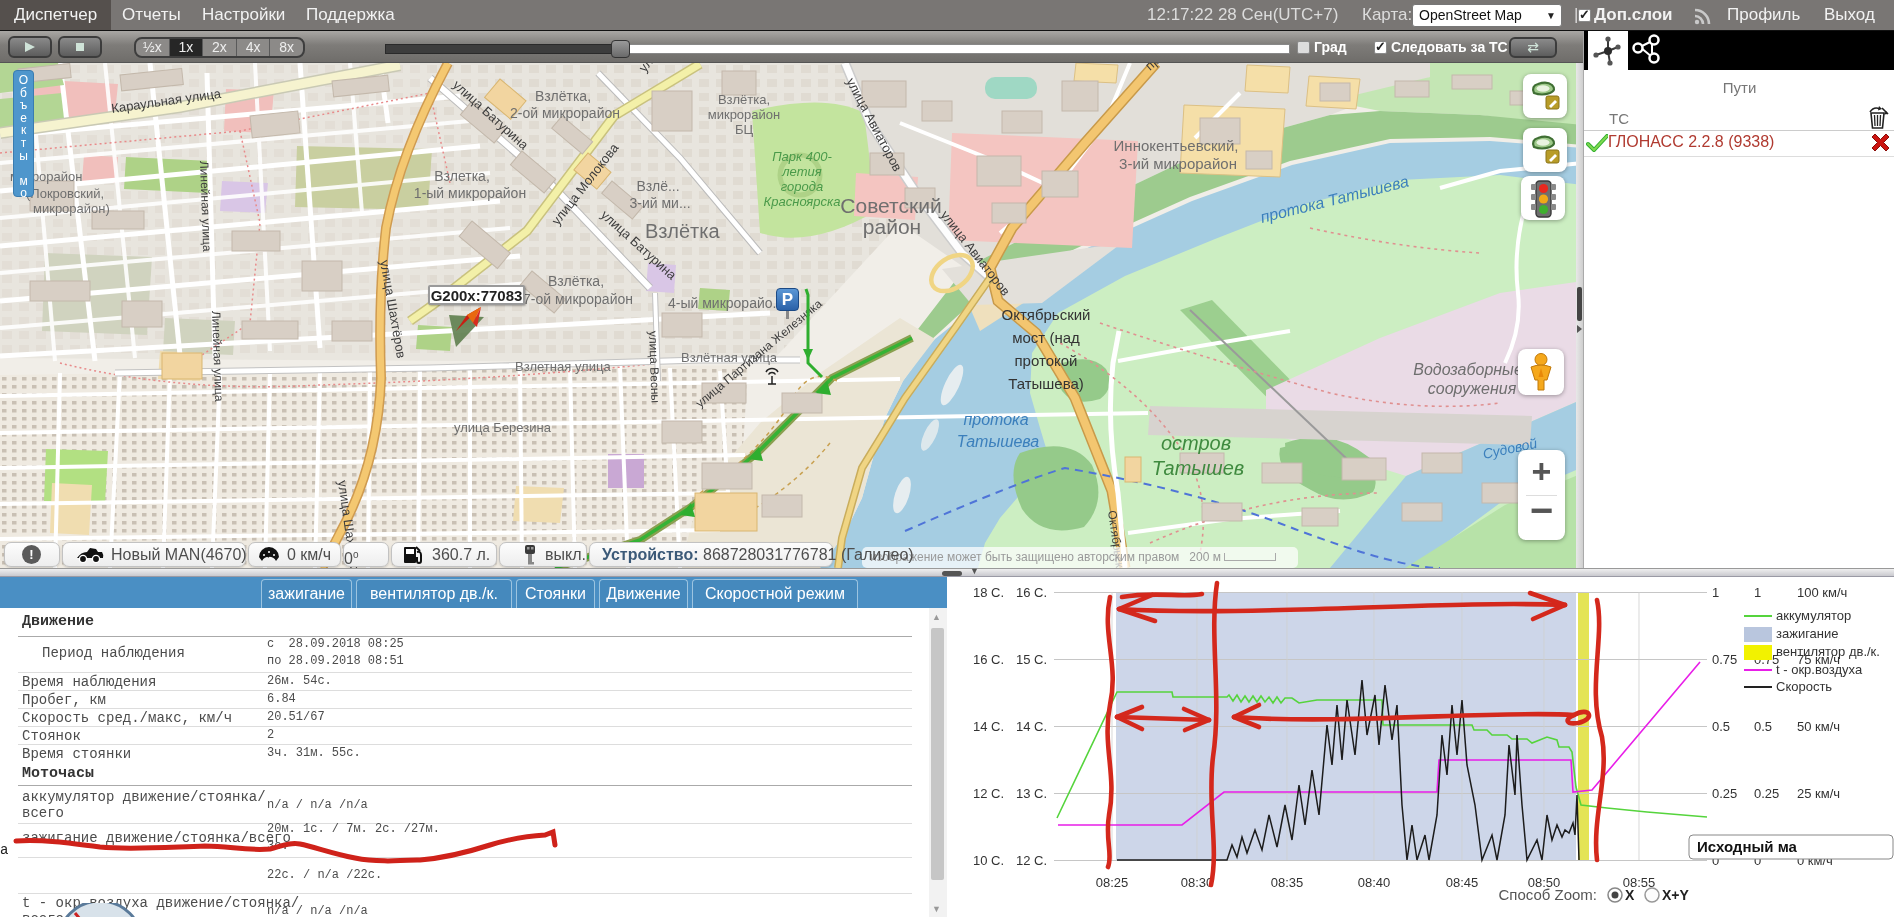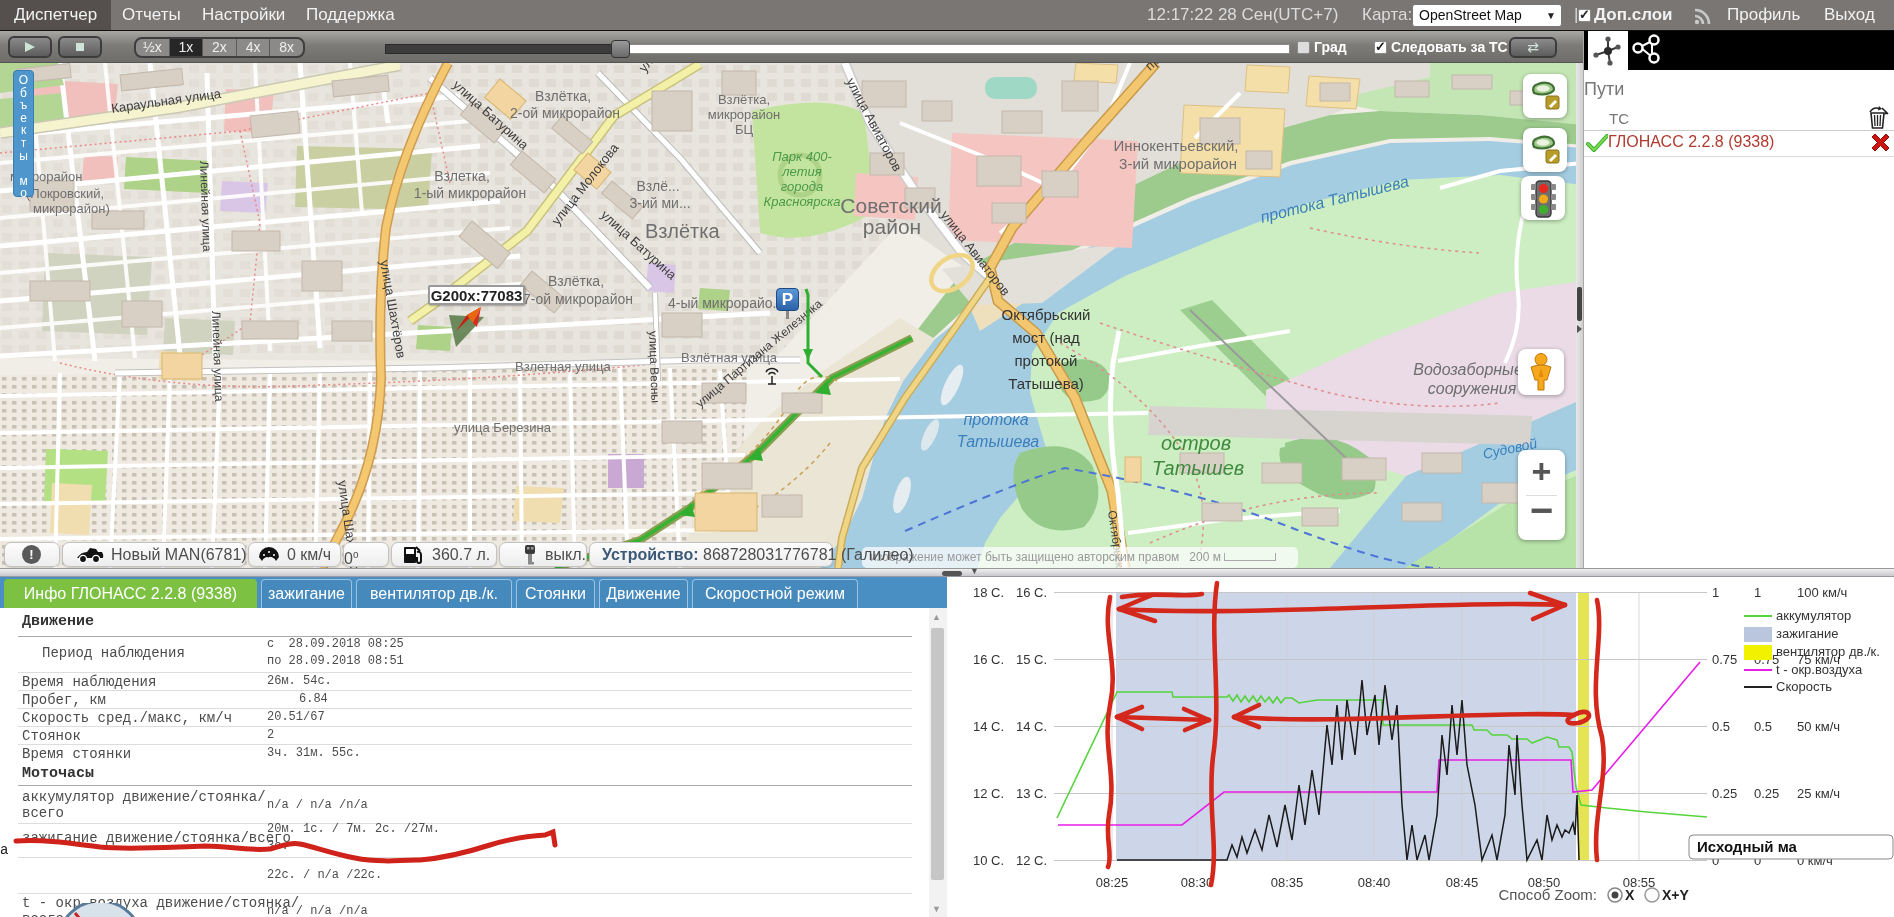--- a/index.html
+++ b/index.html
@@ -471,21 +471,21 @@
 <div style="position:absolute; left:1577px; top:262px; width:0; height:0; border-left:5px solid #555; border-top:4px solid transparent; border-bottom:4px solid transparent;"></div>
 
 <div style="position:absolute; left:862px; top:484px; width:436px; height:21px; background:rgba(255,255,255,0.72); border-radius:5px; font-size:12px; color:#9a9a9a; line-height:20px; padding-left:8px;">изображение может быть защищено авторским правом&nbsp;&nbsp;&nbsp;200 м&nbsp;<span style="display:inline-block;width:52px;height:8px;border:1px solid #aaa;border-top:none;"></span>&nbsp;&nbsp;Условия использования</div>
 
 <div id="statusbar">
  <div class="seg" style="left:4px; width:56px;"><span style="display:inline-block;width:19px;height:19px;background:#5a5a5a;border-radius:50%;color:#fff;font-weight:bold;text-align:center;line-height:19px;font-size:13px;margin-left:17px;margin-top:2px;">!</span></div>
  <div class="seg" style="left:62px; width:184px;"><svg width="30" height="18" style="margin:3px 0 0 12px;">
             <path d="M2,12 q4,-6 10,-6 l3,-4 6,1 2,3 h4 q2,3 1,6 l-26,0z" fill="#111"></path>
             <circle cx="8" cy="13" r="3.6" fill="#111" stroke="#fff" stroke-width="1.4"></circle>
             <circle cx="21" cy="13" r="3.6" fill="#111" stroke="#fff" stroke-width="1.4"></circle>
-          </svg><span>Новый MAN(6781)</span></div>
+          </svg><span>Новый MAN(4670)</span></div>
  <div class="seg" style="left:248px; width:93px;"><svg width="24" height="20" style="margin:2px 0 0 8px;">
             <path d="M12,2 a10,10 0 0 1 10,10 l-3,4 a8,8 0 0 0 -14,0 l-3,-4 a10,10 0 0 1 10,-10z" fill="#111"></path>
             <path d="M12,12 L6,7" stroke="#111" stroke-width="2"></path>
             <circle cx="7" cy="10" r="1" fill="#fff"></circle>
             <circle cx="12" cy="7" r="1" fill="#fff"></circle>
             <circle cx="17" cy="10" r="1" fill="#fff"></circle>
           </svg><span>0 км/ч</span></div>
  <div class="seg" style="left:343px; width:46px; text-align:left;"><span style="margin-left:0;">0<sup style="font-size:10px;">o</sup></span></div>
  <div class="seg" style="left:391px; width:106px;"><svg width="26" height="22" style="margin:1px 0 0 8px;">
             <rect x="4" y="3" width="12" height="16" rx="1" fill="#111"></rect>
@@ -527,21 +527,21 @@
           <g stroke="#fff" stroke-width="2" fill="none">
             <line x1="10" y1="14" x2="22" y2="8"></line>
             <line x1="10" y1="14" x2="22" y2="24"></line>
             <line x1="22" y1="8" x2="22" y2="24"></line>
           </g>
           <circle cx="8" cy="15" r="4.5" fill="#000" stroke="#fff" stroke-width="2.5"></circle>
           <circle cx="24" cy="7" r="4.5" fill="#000" stroke="#fff" stroke-width="2.5"></circle>
           <circle cx="24" cy="25" r="4.5" fill="#000" stroke="#fff" stroke-width="2.5"></circle>
         </svg>
  </div>
- <div style="position:absolute; left:0; top:48px; width:311px; text-align:left; color:#777; font-size:18px;">Пути</div>
+ <div style="position:absolute; left:0; top:48px; width:311px; text-align:center; color:#777; font-size:15px;">Пути</div>
  <div style="position:absolute; left:25px; top:79px; color:#777; font-size:15px;">ТС</div>
  <svg style="position:absolute; left:283px; top:74px;" width="22" height="26" viewBox="0 0 22 26">
         <path d="M4,8 h13 l-1.5,15 h-10 z" fill="none" stroke="#222" stroke-width="1.6"></path>
         <line x1="7.5" y1="10" x2="8" y2="21" stroke="#222" stroke-width="1.3"></line>
         <line x1="10.5" y1="10" x2="10.5" y2="21" stroke="#222" stroke-width="1.3"></line>
         <line x1="13.5" y1="10" x2="13" y2="21" stroke="#222" stroke-width="1.3"></line>
         <path d="M3,7 q4,-6 10,-3" fill="none" stroke="#222" stroke-width="1.6"></path>
         <path d="M12,1 l3,3 l-4,1.5" fill="#222"></path>
         <path d="M15,3 l6,6" stroke="#222" stroke-width="1.6"></path>
         <path d="M21,9 l-4,0.5 l2,-3.5" fill="#222"></path>
@@ -557,40 +557,39 @@
       </svg>
  <div style="position:absolute; left:0; top:125px; width:311px; border-top:1px solid #ddd;"></div>
 </div>
 
 <div id="hsplit">
   <div style="position:absolute; left:942px; top:2px; width:20px; height:5px; background:#555; border-radius:3px;"></div>
   <div style="position:absolute; left:970px; top:-3px; color:#555; font-size:9px;">▼</div>
 </div>
 <div id="blpanel">
   <div id="bltabs">
-    <div class="btab act" style="left:4px; width:253px;">Инфо ГЛОНАСС 2.2.8 (9338)</div>
     <div class="btab" style="left:261px; width:91px;">зажигание</div>
     <div class="btab" style="left:356px; width:156px;">вентилятор дв./к.</div>
     <div class="btab" style="left:516px; width:79px;">Стоянки</div>
     <div class="btab" style="left:599px; width:89px;">Движение</div>
     <div class="btab" style="left:692px; width:166px;">Скоростной режим</div>
   </div>
 
 <div id="bltable">
  <div style="position:absolute; left:22px; top:5px; font-weight:bold; font-size:15px; color:#333;">Движение</div>
  <div class="sep" style="top:28px; border-color:#aaa;"></div>
  <div class="lb" style="top:37px;margin-left:20px;">Период наблюдения</div>
  <div class="vl" style="top:29px;">с&nbsp;&nbsp;28.09.2018 08:25</div>
  <div class="vl" style="top:46px;">по 28.09.2018 08:51</div>
  <div class="sep" style="top:64px;"></div>
  <div class="lb" style="top:66px;">Время наблюдения</div>
         <div class="vl" style="top:66px;">26м. 54с.</div>
  <div class="sep" style="top:82px;"></div>
  <div class="lb" style="top:84px;">Пробег, км</div>
-        <div class="vl" style="top:84px;margin-left:32px;">6.84</div>
+        <div class="vl" style="top:84px;">6.84</div>
  <div class="sep" style="top:100px;"></div>
  <div class="lb" style="top:102px;">Скорость сред./макс, км/ч</div>
         <div class="vl" style="top:102px;">20.51/67</div>
  <div class="sep" style="top:118px;"></div>
  <div class="lb" style="top:120px;">Стоянок</div>
         <div class="vl" style="top:120px;">2</div>
  <div class="sep" style="top:136px;"></div>
  <div class="lb" style="top:138px;">Время стоянки</div>
         <div class="vl" style="top:138px;">3ч. 31м. 55с.</div>
  <div style="position:absolute; left:22px; top:157px; font-weight:bold; font-size:15px; color:#333;">Моточасы</div>

